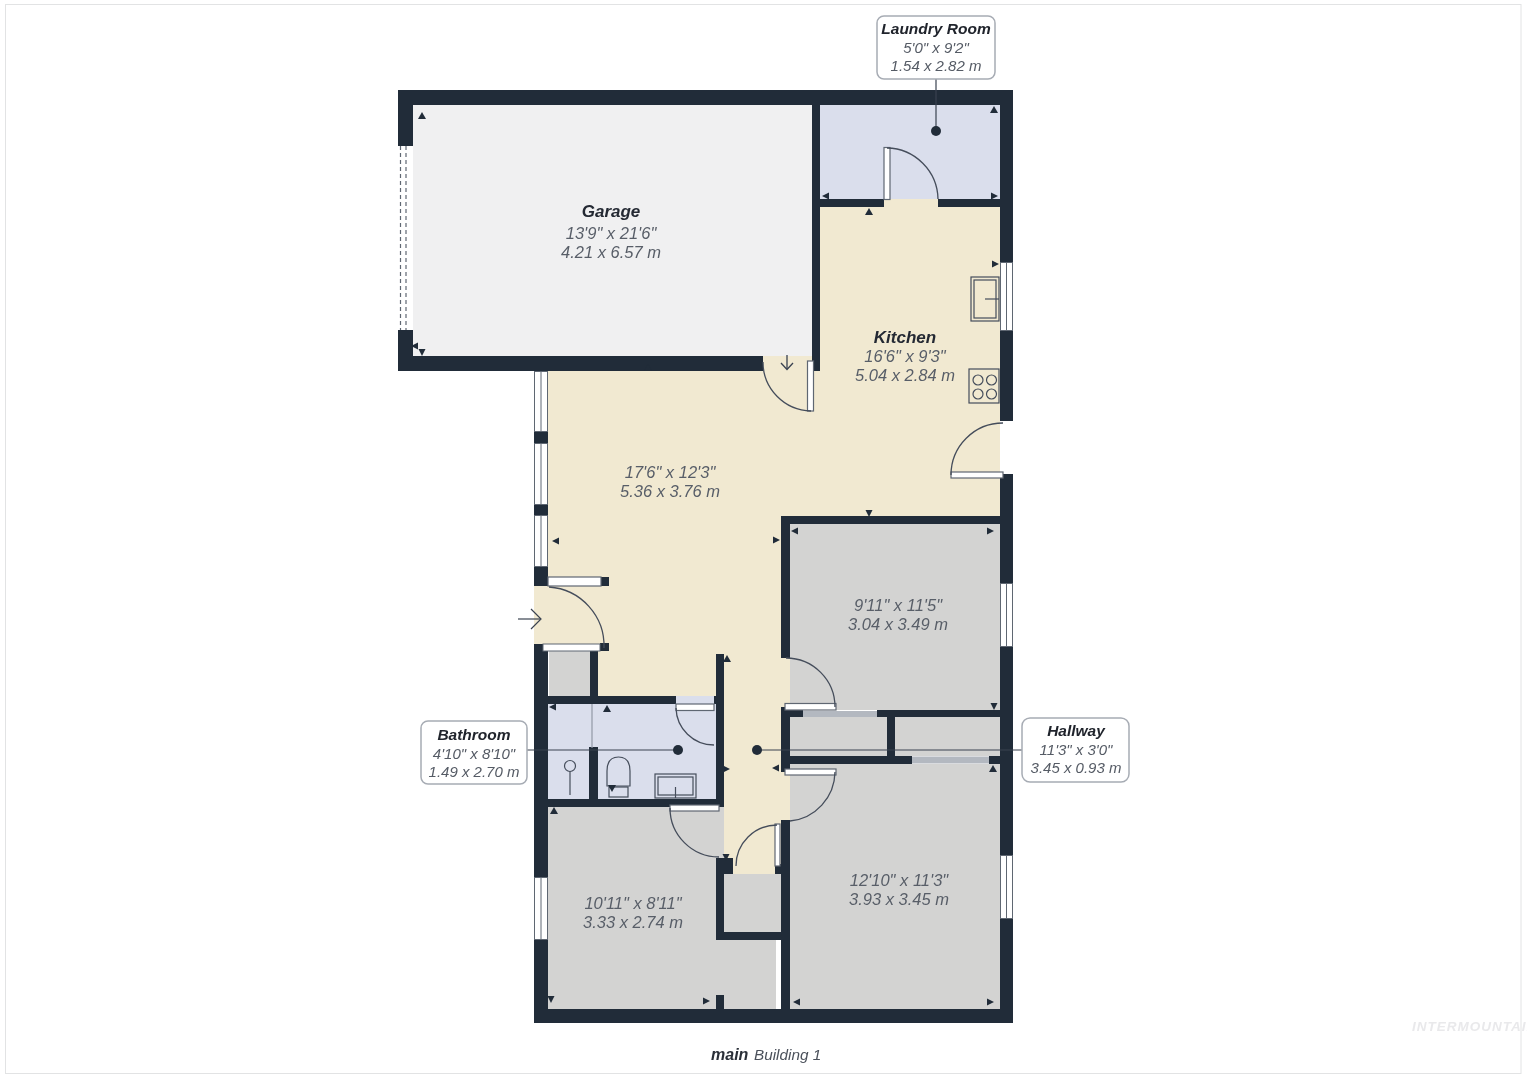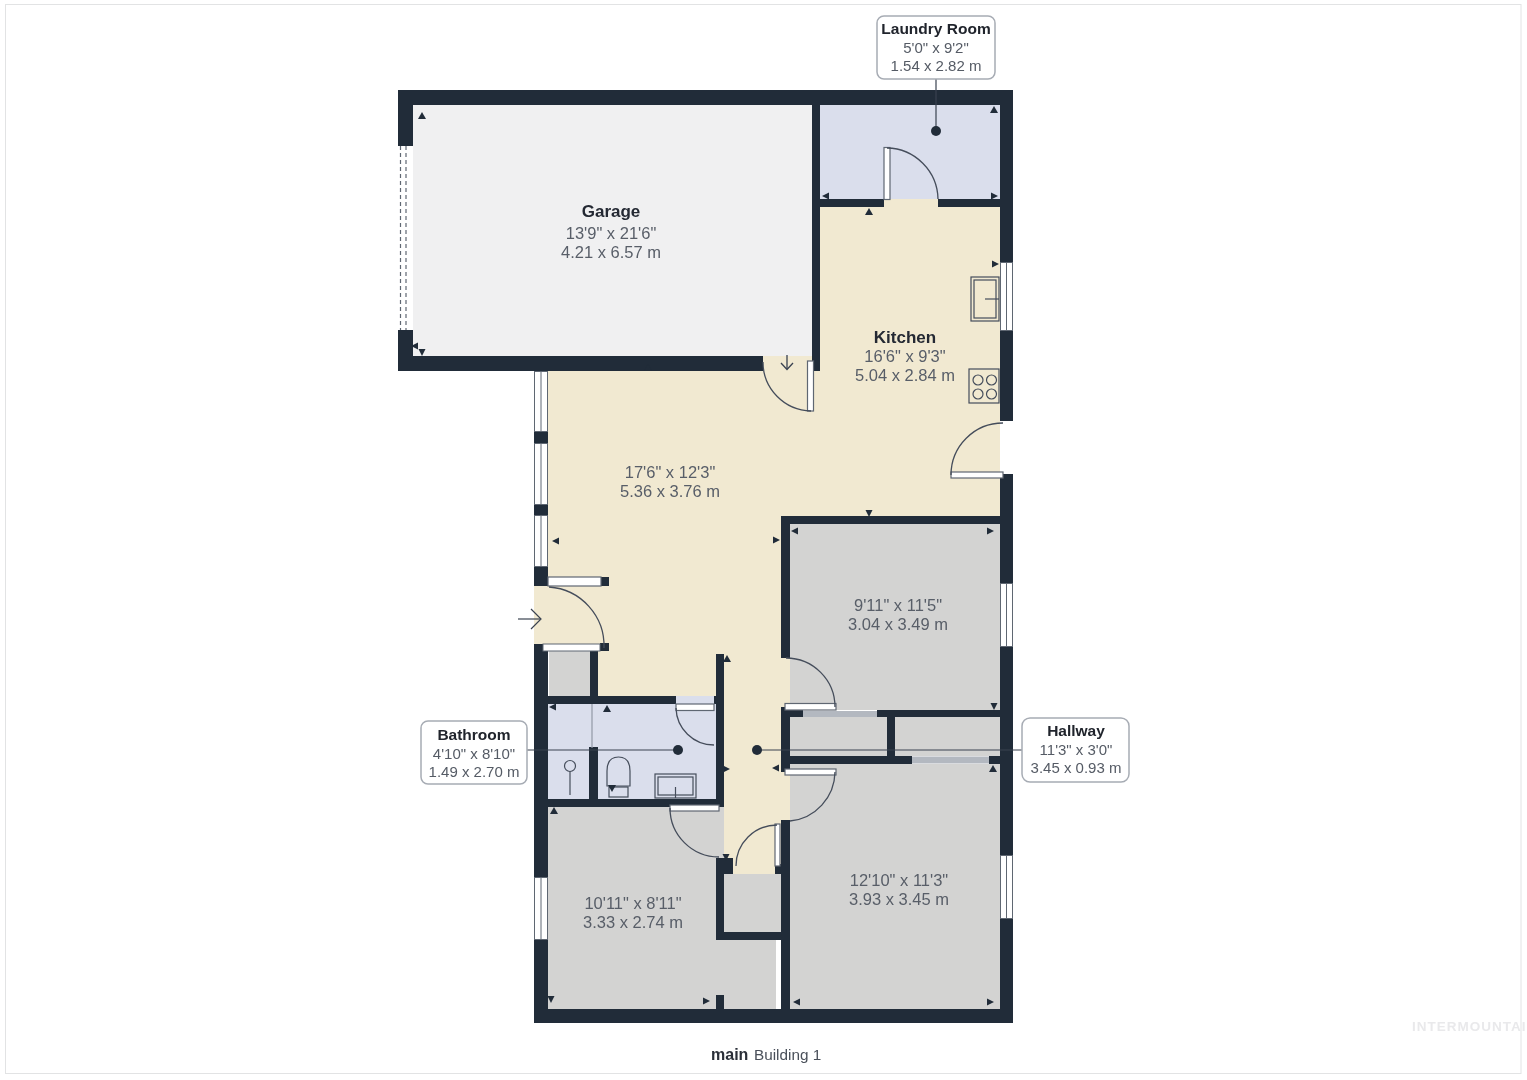--- a/index.html
+++ b/index.html
@@ -1,16 +1,16 @@
 <!DOCTYPE html>
 <html><head>
 <meta charset="utf-8">
 <style>
 html,body{margin:0;padding:0;background:#ffffff;}
-#page{position:relative;width:1527px;height:1080px;background:#ffffff;overflow:hidden;font-family:"Liberation Sans", sans-serif;}
+#page{position:relative;width:1527px;height:1080px;background:#ffffff;overflow:hidden;font-family:"Liberation Sans", sans-serif;font-style:italic;}
 svg{display:block;}
 </style>
 </head>
 <body>
 <div id="page">
 <svg width="1527" height="1080" viewBox="0 0 1527 1080" xmlns="http://www.w3.org/2000/svg">
 
 <rect x="0" y="0" width="1527" height="1080" fill="#ffffff"></rect>
 
 <rect x="5.5" y="4.5" width="1515.5" height="1069" fill="none" stroke="#e2e3e4" stroke-width="1"></rect>

